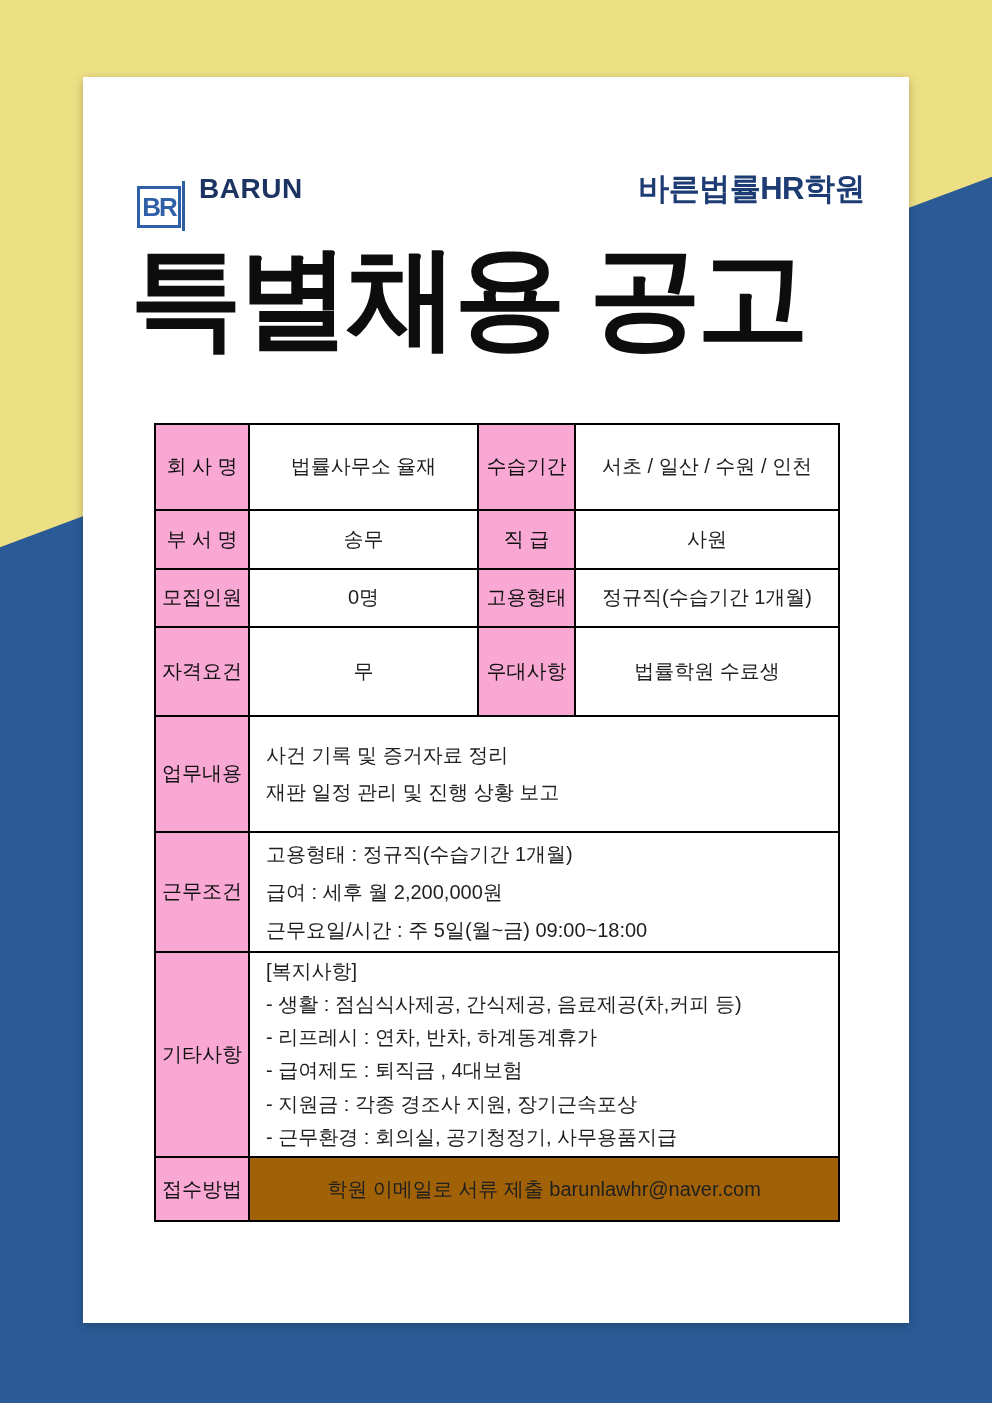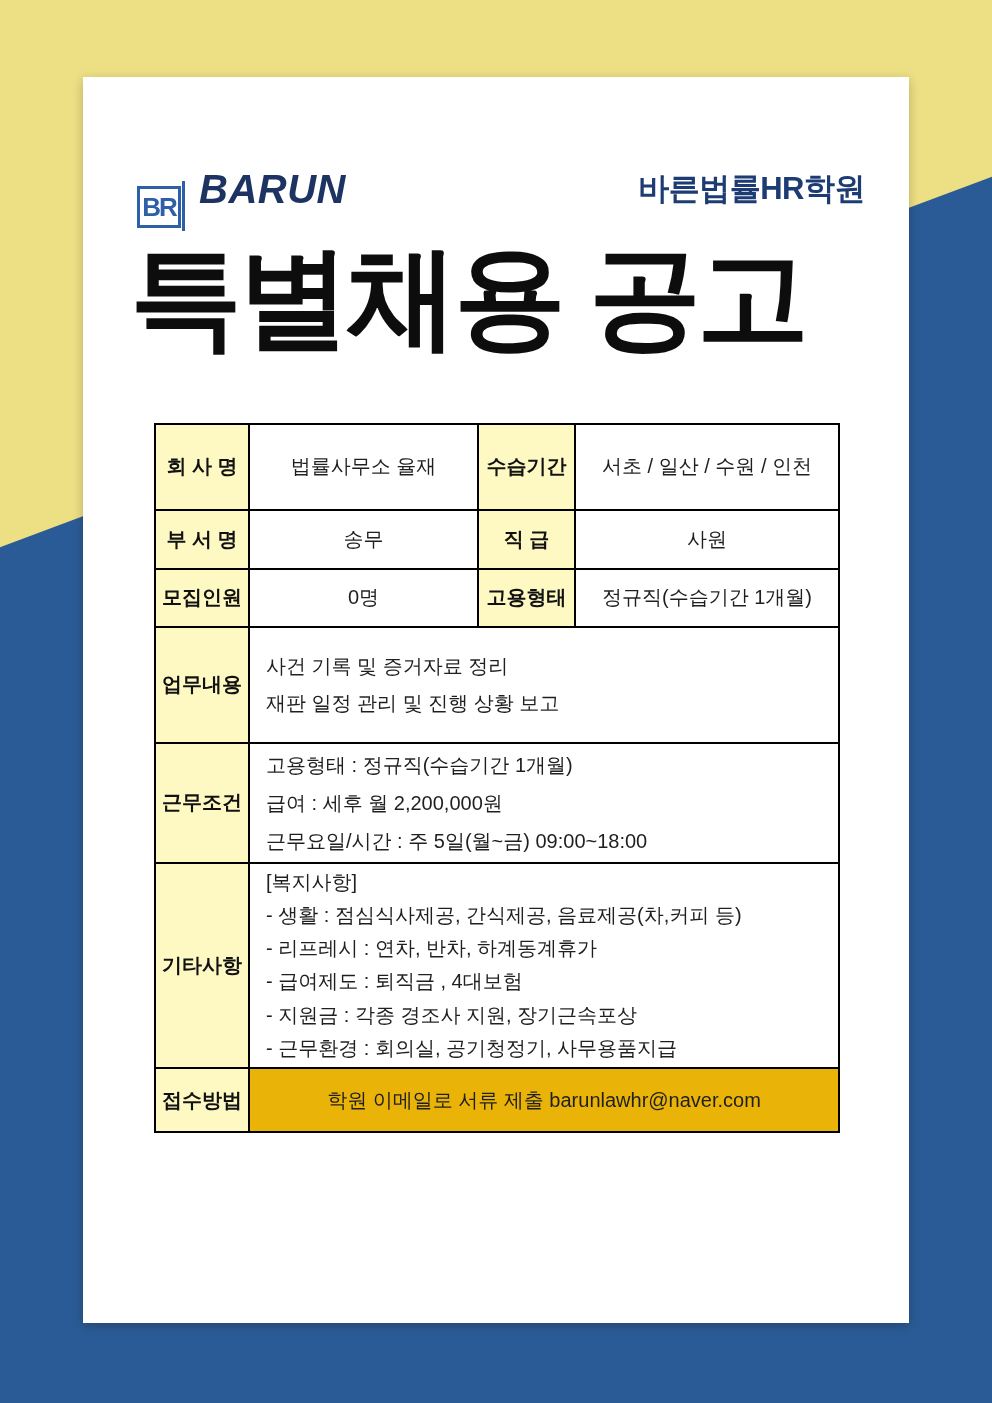--- a/index.html
+++ b/index.html
@@ -22,37 +22,37 @@
   }
   .logo-left{display:flex;align-items:center;gap:10px;}
   .logo-box{
     position:relative;display:inline-flex;align-items:center;justify-content:center;
     width:44px;height:42px;border:3px solid #2f5fa6;box-sizing:border-box;margin-top:36px;
   }
   .logo-box::after{
     content:"";position:absolute;right:-7px;top:-8px;width:3px;height:50px;background:#2f5fa6;
   }
   .logo-br{font-weight:800;font-size:26px;color:#2f5fa6;letter-spacing:-2px;}
-  .logo-text{font-weight:800;font-size:40px;color:#1d3463;letter-spacing:0.5px;margin-left:8px;font-style:italic;}
+  .logo-text{font-weight:800;font-size:28px;color:#1d3463;letter-spacing:0.5px;margin-left:8px;}
   .brand-right{font-weight:800;font-size:31px;color:#1e3c74;letter-spacing:-0.5px;}
   .page-title{
     margin:18px 0 0 47px;font-size:112px;line-height:1.16;font-weight:600;
     color:#0d0d0d;letter-spacing:-4px;white-space:nowrap;
   }
   table.job-table{
     margin:60px 0 0 71px;border-collapse:collapse;table-layout:fixed;width:684px;
     font-size:20px;color:#1f1f1f;
   }
   .job-table td,.job-table th{
     border:2px solid #000;text-align:center;vertical-align:middle;
     padding:2px 4px;box-sizing:border-box;word-break:keep-all;
   }
-  .job-table th{background:#fef9c3;font-weight:700;color:#111;}
+  .job-table th{background:#f9a8d4;font-weight:400;color:#111;}
   .left-cell{text-align:left !important;padding-left:16px !important;}
-  .pink{background:#eab308;}
+  .pink{background:#a16207;}
   .rh1{height:86px}.rh2{height:59px}.rh3{height:58px}.rh4{height:89px}
   .rh5{height:116px}.rh6{height:120px}.rh7{height:58px}.rh8{height:200px}.rh9{height:64px}
   .lh-work div{line-height:1.85;}
   .lh-cond div{line-height:1.9;}
   .lh-etc div{line-height:1.66;}
 </style>
 </head>
 <body>
 
 <div class="bg-blue"></div>
@@ -90,20 +90,26 @@
         <td>송무</td>
         <th>직 급</th>
         <td>사원</td>
       </tr>
       <tr class="rh3">
         <th>모집인원</th>
         <td>0명</td>
         <th>고용형태</th>
         <td>정규직(수습기간 1개월)</td>
       </tr>
+      <tr class="rh4">
+        <th>자격요건</th>
+        <td>무</td>
+        <th>우대사항</th>
+        <td>법률학원 수료생</td>
+      </tr>
       <tr class="rh5">
         <th>업무내용</th>
         <td colspan="3" class="left-cell lh-work">
           <div>사건 기록 및 증거자료 정리</div>
           <div>재판 일정 관리 및 진행 상황 보고</div>
         </td>
       </tr>
       <tr class="rh6">
         <th>근무조건</th>
         <td colspan="3" class="left-cell lh-cond">

